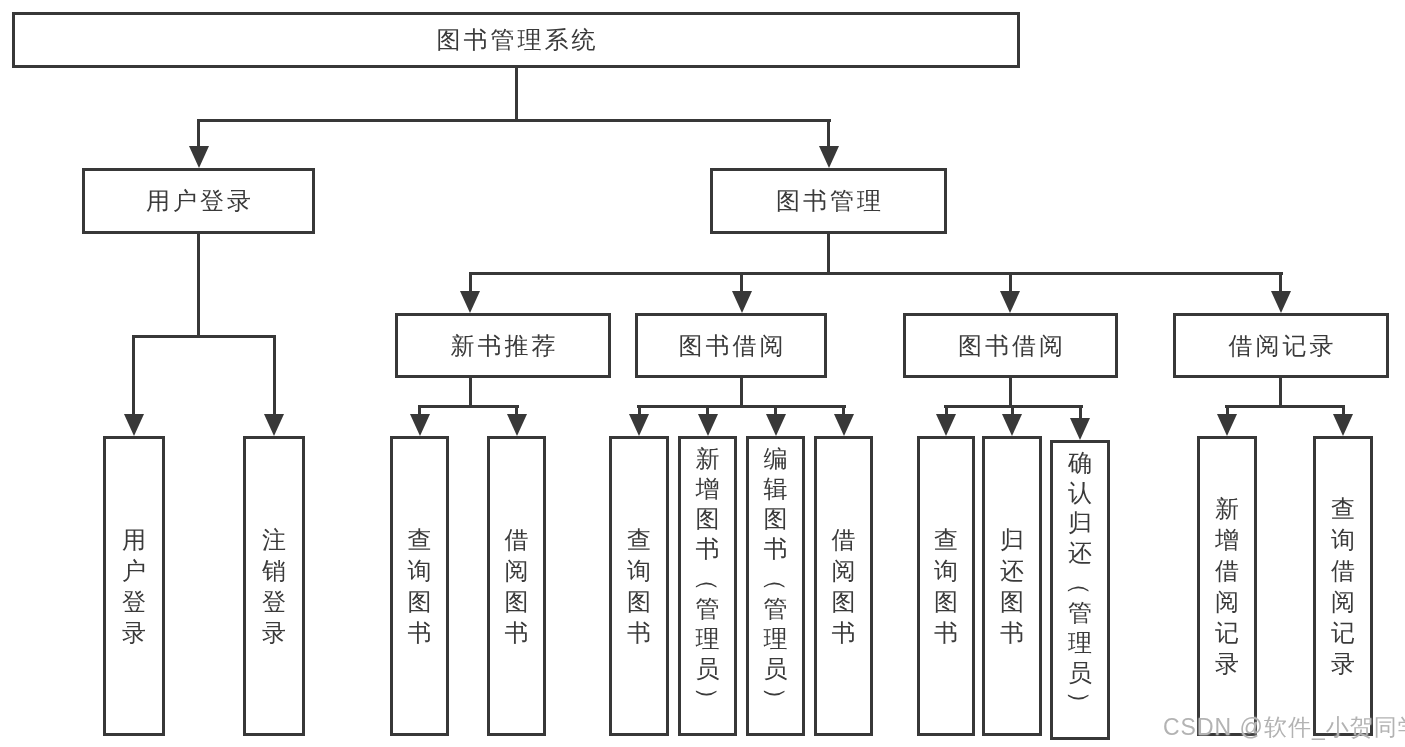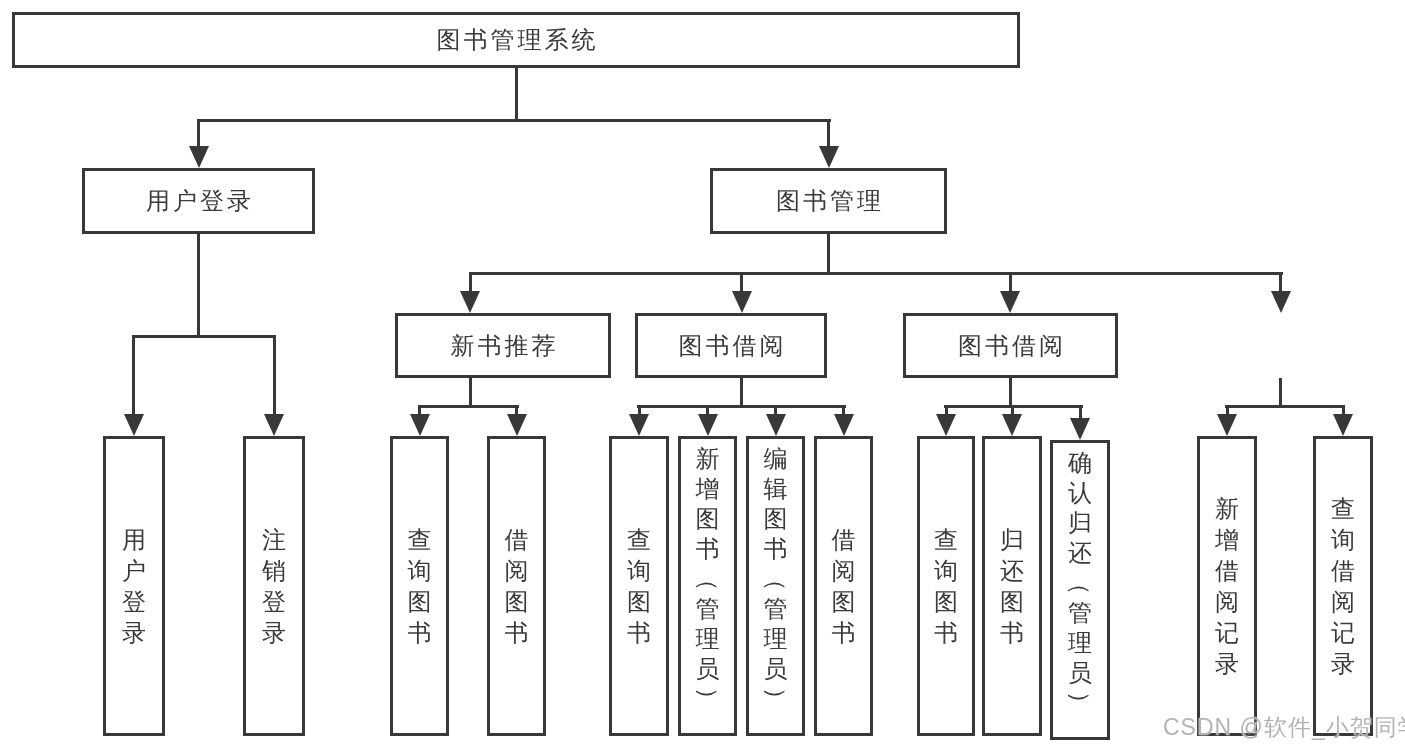--- a/index.html
+++ b/index.html
@@ -125,20 +125,23 @@
 
   <div class="node hbox" style="left:362px; top:313px; width:216px; height:65px;margin-left:33px;">
     <span class="lbl">新书推荐</span>
   </div>
   <div class="node hbox" style="left:635px; top:313px; width:192px; height:65px;">
     <span class="lbl">图书借阅</span>
   </div>
   <div class="node hbox" style="left:903px; top:313px; width:215px; height:65px;">
     <span class="lbl">图书借阅</span>
   </div>
+  <div class="node hbox" style="left:1173px; top:313px; width:216px; height:65px;">
+    <span class="lbl">借阅记录</span>
+  </div>
 
   <div class="line" style="left:469px; top:378px; width:3px; height:30px;"></div>
   <div class="line" style="left:418px; top:405px; width:101px; height:3px;"></div>
   <div class="line" style="left:418px; top:405px; width:3px; height:11px;"></div>
   <div class="arrow" style="left:410px; top:414px;"></div>
   <div class="line" style="left:515px; top:405px; width:3px; height:11px;"></div>
   <div class="arrow" style="left:507px; top:414px;"></div>
 
   <div class="line" style="left:740px; top:378px; width:3px; height:30px;"></div>
   <div class="line" style="left:637px; top:405px; width:209px; height:3px;"></div>

